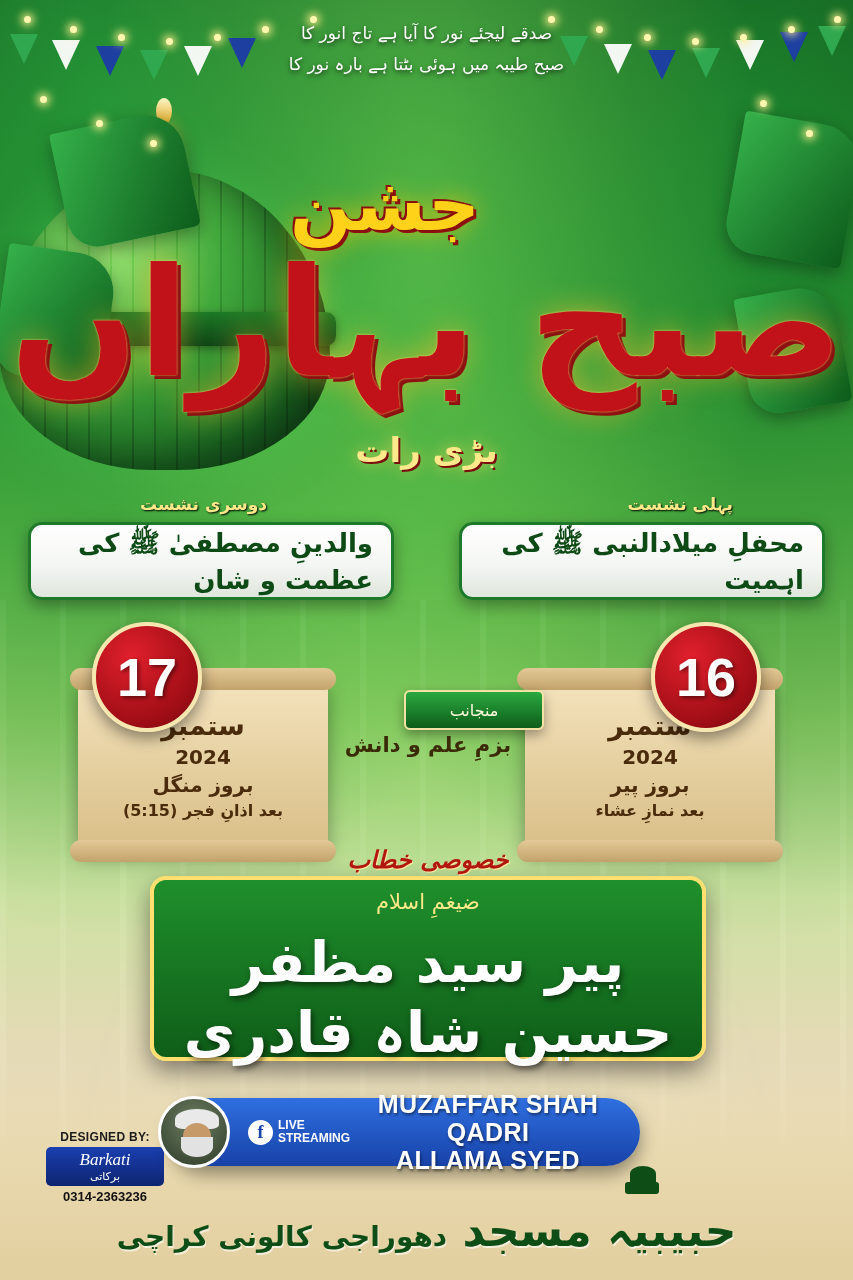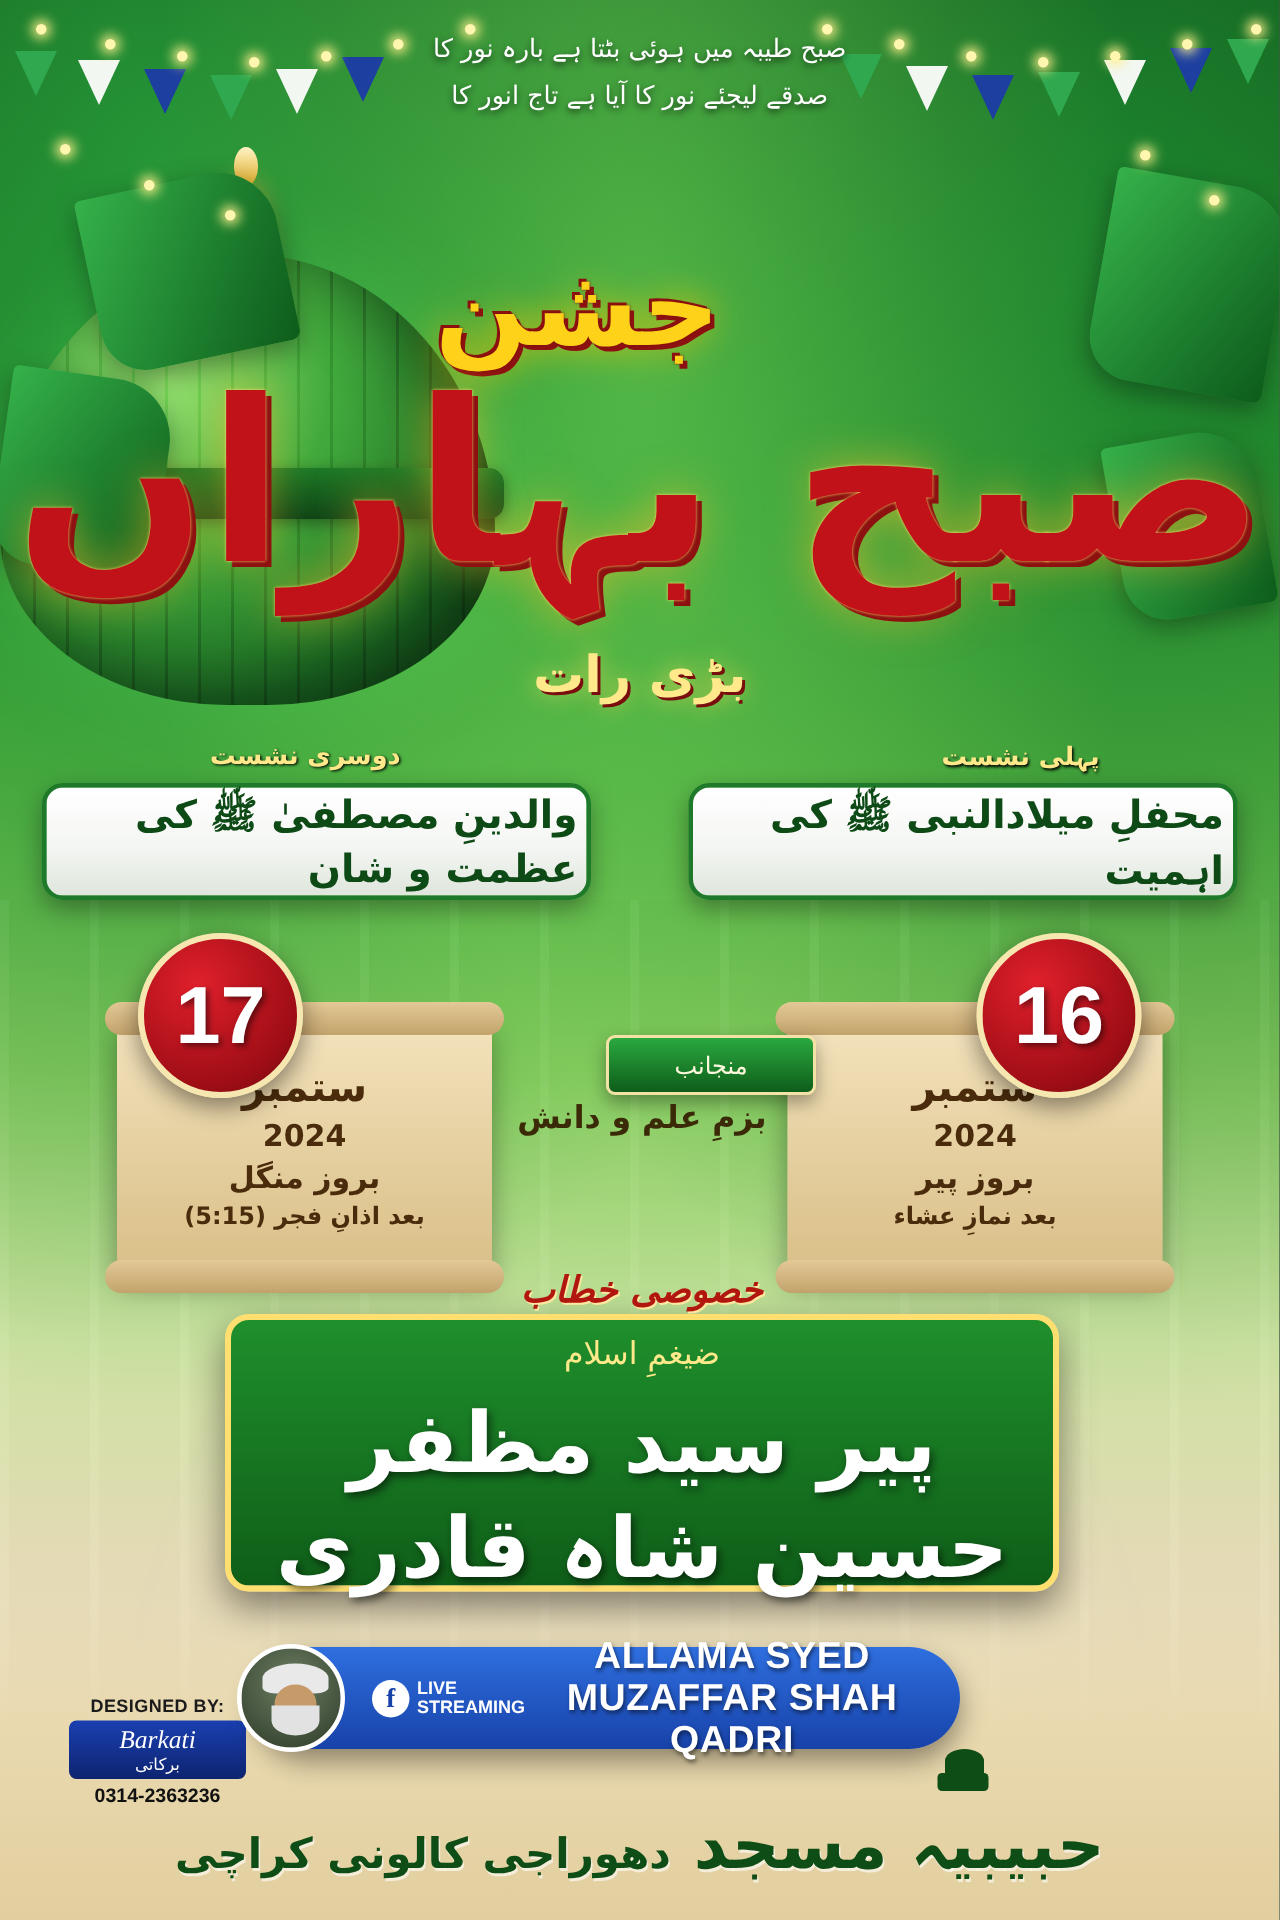--- a/index.html
+++ b/index.html
@@ -117,21 +117,21 @@
   .sess {
     position:absolute; top:22px; height:78px; width:366px;
     background: linear-gradient(180deg,#ffffff 0%, #f4f6f3 55%, #dfe6dc 100%);
     border: 3px solid #1e7a2a;
     border-radius: 14px;
     box-shadow: 0 6px 16px rgba(0,0,0,.35);
     display:flex; align-items:center; justify-content:center;
   }
   .sess-1 { right: 28px; }
   .sess-2 { left: 28px; }
-  .sess-text { color:#0d4a16; font-size:26px; font-weight:bold; padding:0 6px; }
+  .sess-text { color:#0d4a16; font-size:26px; font-weight:bold; padding:0 18px; }
   .sess-tag {
     position:absolute; top:-6px; font-size:17px; color:#ffe98a; font-weight:bold;
     text-shadow:1px 1px 2px #000;
   }
   .tag-1 { right: 120px; }
   .tag-2 { left: 140px; }
 
   
   .scrolls { position:absolute; top:630px; left:0; width:853px; height:240px; }
   .scroll {
@@ -318,22 +318,22 @@
     <div class="bulb" style="left:788px; top:26px;"></div>
     <div class="bulb" style="left:834px; top:16px;"></div>
     <div class="bulb" style="left:40px;  top:96px;"></div>
     <div class="bulb" style="left:96px;  top:120px;"></div>
     <div class="bulb" style="left:150px; top:140px;"></div>
     <div class="bulb" style="left:760px; top:100px;"></div>
     <div class="bulb" style="left:806px; top:130px;"></div>
   </div>
 
   <div class="couplet urdu">
+    <div>صدقے لیجئے نور کا آیا ہے تاج انور کا</div>
     <div>صبح طیبہ میں ہوئی بٹتا ہے بارہ نور کا</div>
-    <div>صدقے لیجئے نور کا آیا ہے تاج انور کا</div>
   </div>
 
   <div class="title-jashn urdu">جشن</div>
   <div class="title-sub urdu">صبح بہاراں</div>
   <div class="title-bari urdu">بڑی رات</div>
 
   <div class="sessions">
     <div class="sess-tag urdu tag-1">پہلی نشست</div>
     <div class="sess sess-1">
       <span class="sess-text urdu">محفلِ میلادالنبی ﷺ کی اہمیت</span>
@@ -392,22 +392,22 @@
         <div class="beard"></div>
     </div>
     <div class="fb-badge">
       <div class="fb-circle">f</div>
       <div>
         <div class="live-text">LIVE</div>
         <div class="live-text">STREAMING</div>
       </div>
     </div>
     <div class="live-name">
+      <div>MUZAFFAR SHAH QADRI</div>
       <div>ALLAMA SYED</div>
-      <div>MUZAFFAR SHAH QADRI</div>
     </div>
   </div>
 
   <div class="venue-icon">
     <div class="vd"></div>
       <div class="vb"></div>
   </div>
   <div class="venue urdu">
     <span>حبیبیہ مسجد</span>
     <span class="small">دھوراجی کالونی کراچی</span>

